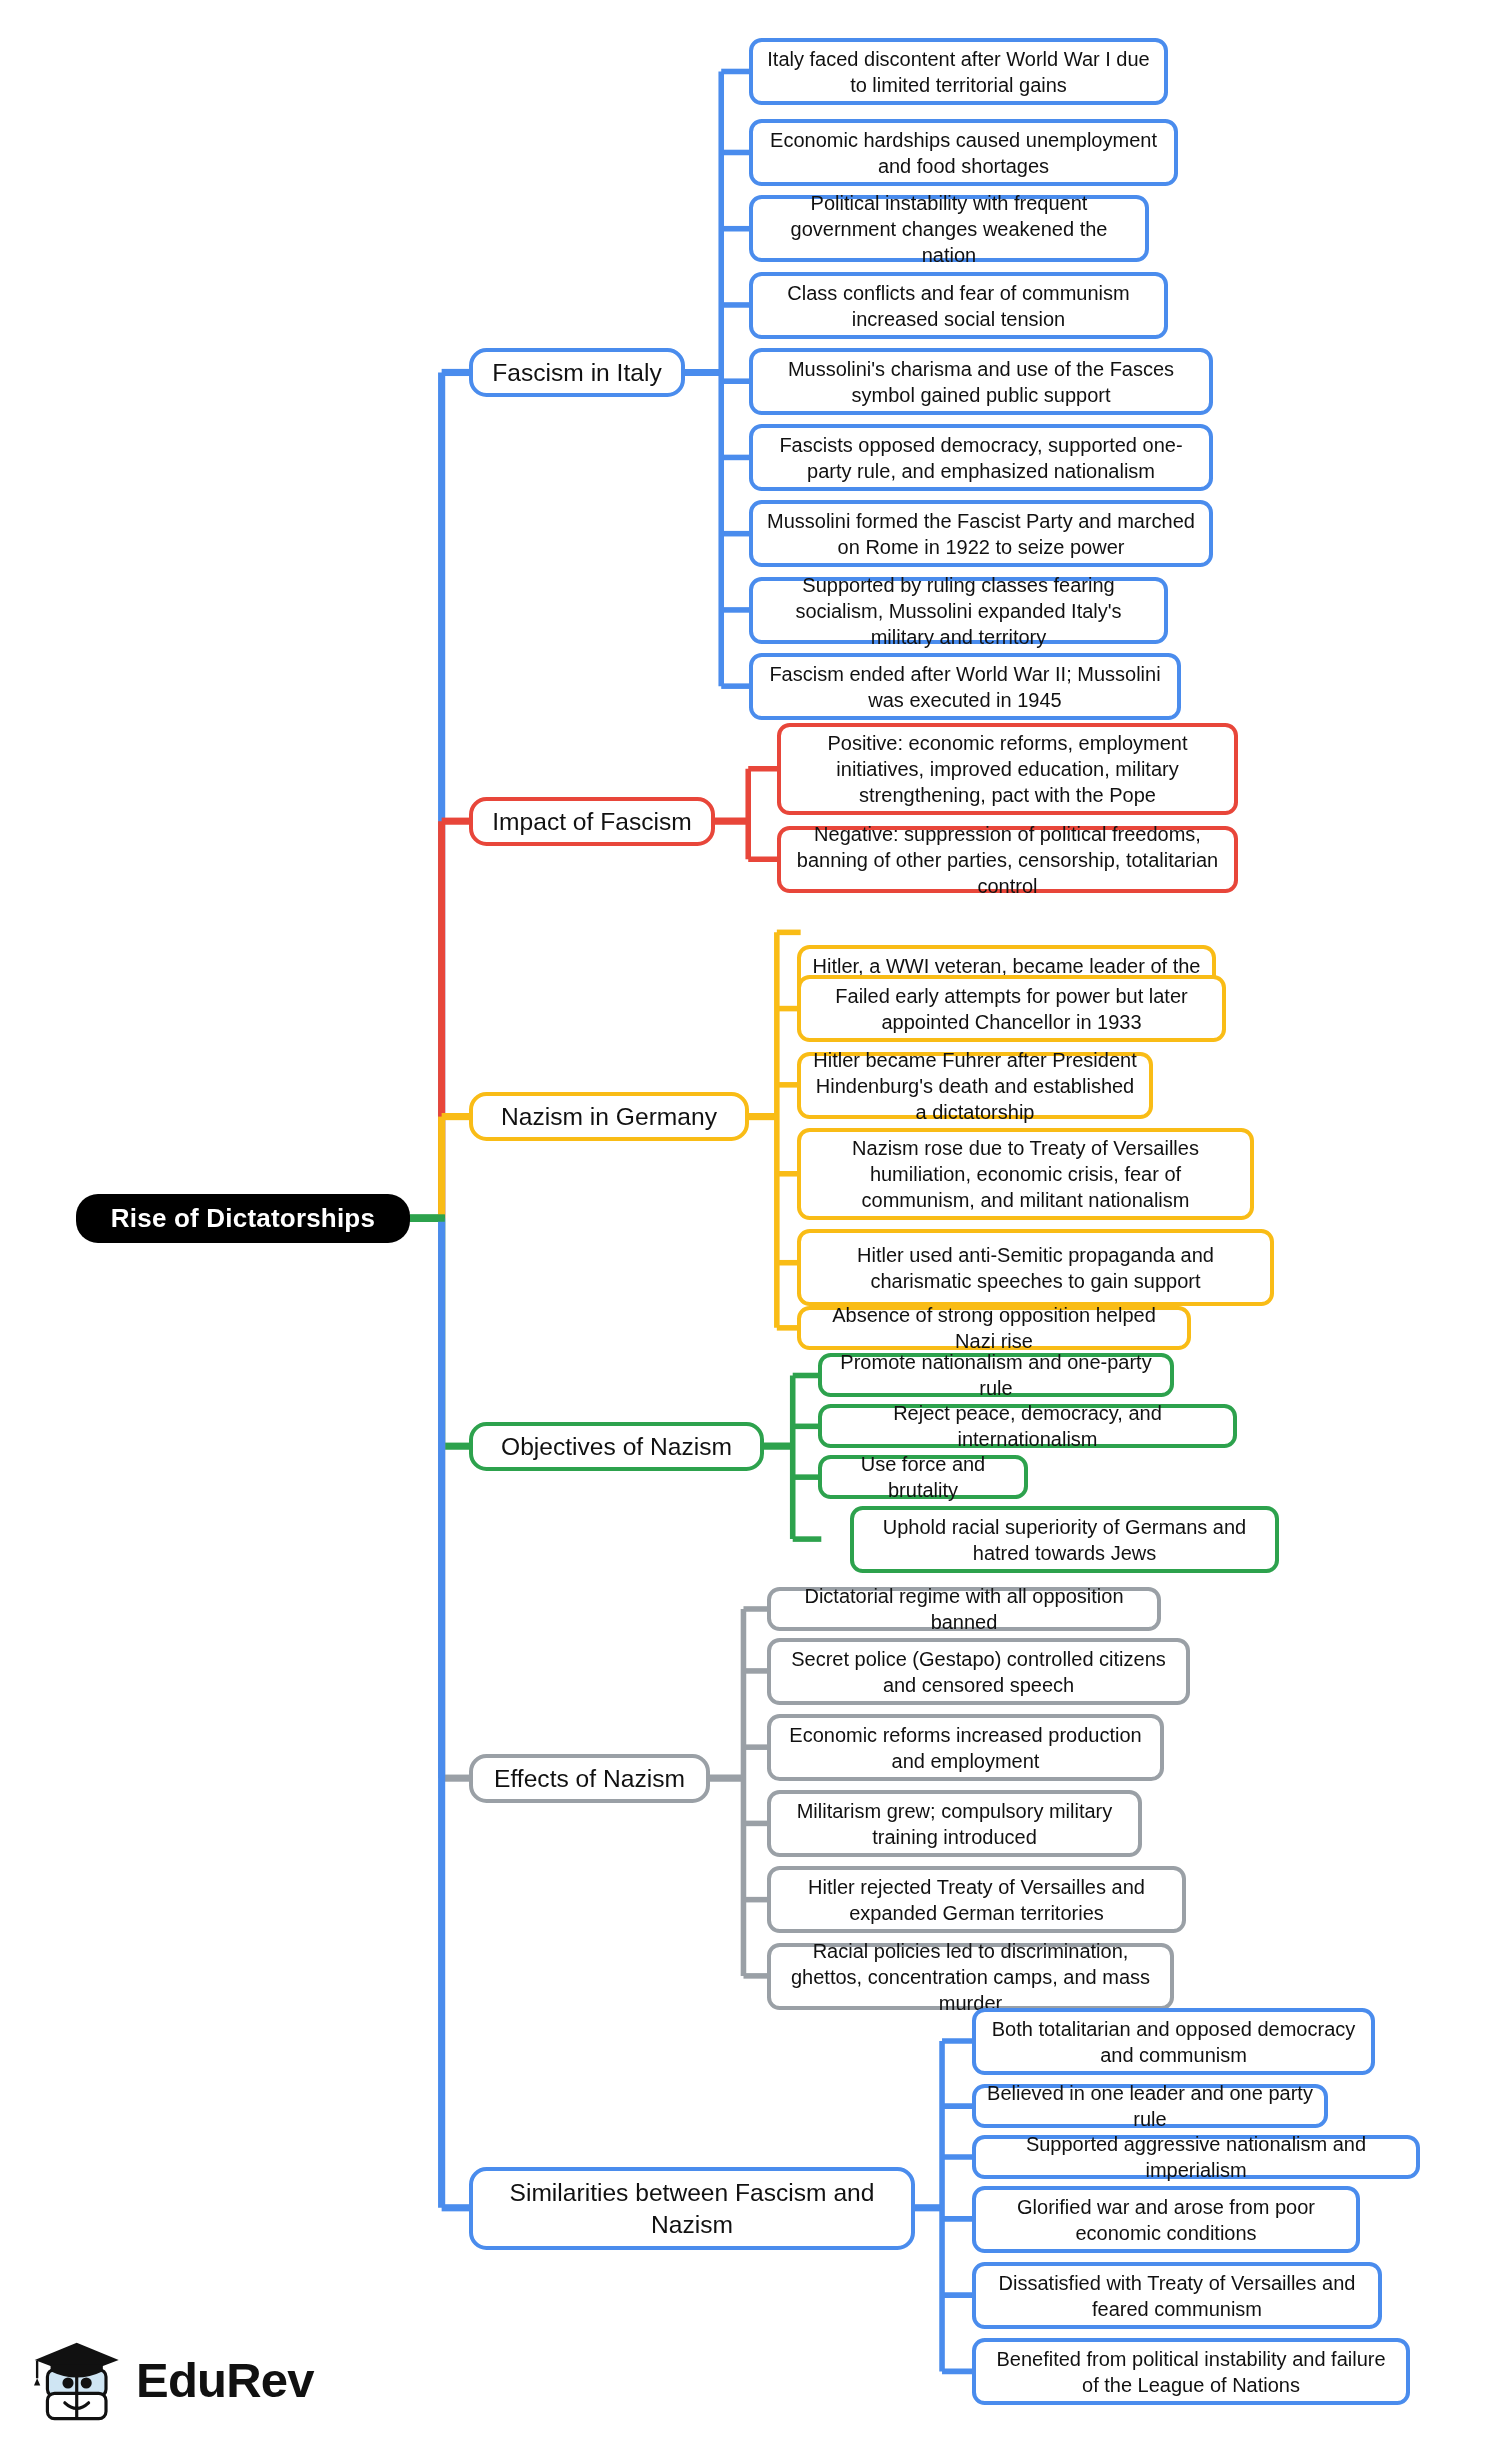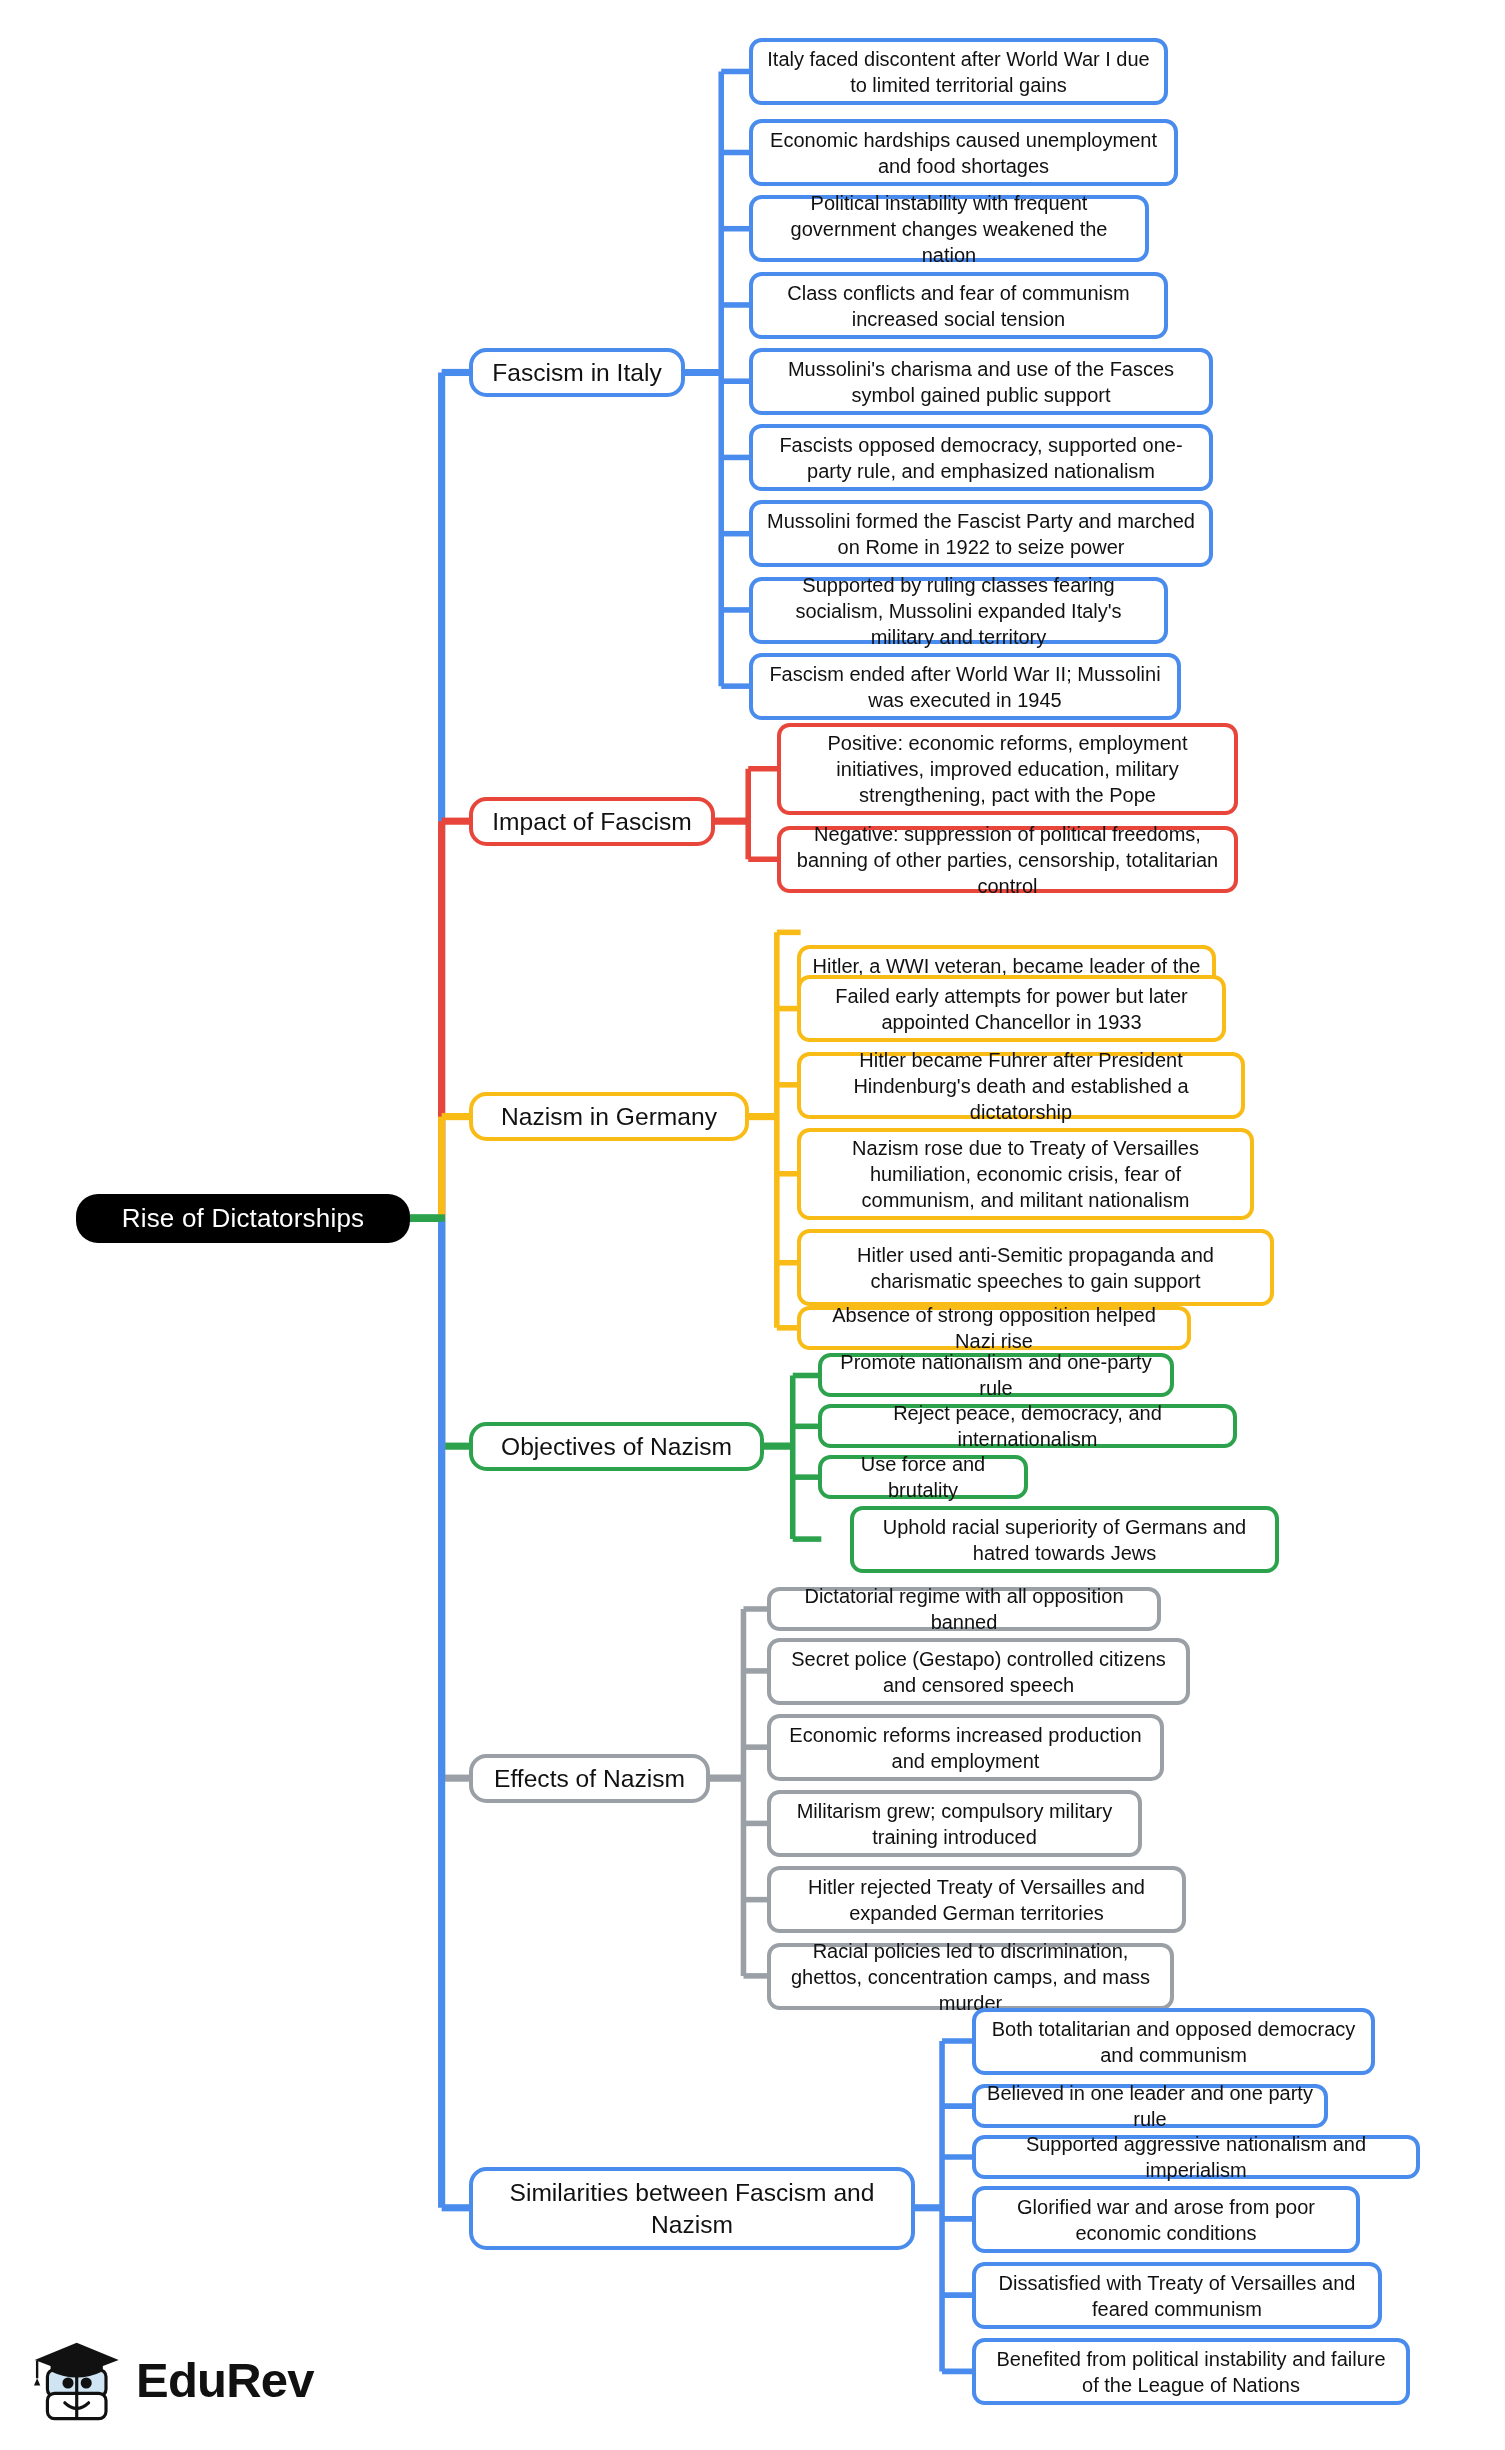--- a/index.html
+++ b/index.html
@@ -32,21 +32,21 @@
     padding: 3.2px 9.5px;
   }
 
   
   .root {
     background: #000000;
     color: #ffffff;
     border: none;
     border-radius: 22px;
     font-size: 26px;
-    font-weight: normal;
+    font-weight: bold;
     letter-spacing: 0.2px;
     padding: 0 17.5px;
   }
 
   
   .branch {
     border-width: 4px;
     border-radius: 17.5px;
     font-size: 24.6px;
   }
@@ -198,21 +198,21 @@
       </div>
       <div class="node branch c-yellow" style="left: 469px; top: 1092px; width: 280px; height: 49px;">
         <span>Nazism in Germany</span>
       </div>
       <div class="node leaf c-yellow" style="left: 797px; top: 899px; width: 419px; height: 67px; font-size: 20px; margin-top: 46px;">
         <span>Hitler, a WWI veteran, became leader of the Nazi Party after 1919</span>
       </div>
       <div class="node leaf c-yellow" style="left: 797px; top: 975px; width: 429px; height: 67px; font-size: 20px;">
         <span>Failed early attempts for power but later appointed Chancellor in 1933</span>
       </div>
-      <div class="node leaf c-yellow" style="left: 797px; top: 1052px; width: 448px; height: 67px; font-size: 20px;">
+      <div class="node leaf c-yellow" style="left: 797px; top: 1052px; width: 356px; height: 67px; font-size: 20px;">
         <span>Hitler became Fuhrer after President Hindenburg's death and established a dictatorship</span>
       </div>
       <div class="node leaf c-yellow" style="left: 797px; top: 1128px; width: 457px; height: 92px; font-size: 20px;">
         <span>Nazism rose due to Treaty of Versailles humiliation, economic crisis, fear of communism, and militant nationalism</span>
       </div>
       <div class="node leaf c-yellow" style="left: 797px; top: 1229px; width: 477px; height: 77px; font-size: 20px;">
         <span>Hitler used anti-Semitic propaganda and charismatic speeches to gain support</span>
       </div>
       <div class="node leaf c-yellow" style="left: 797px; top: 1306px; width: 394px; height: 44px; font-size: 20px;">
         <span>Absence of strong opposition helped Nazi rise</span>

